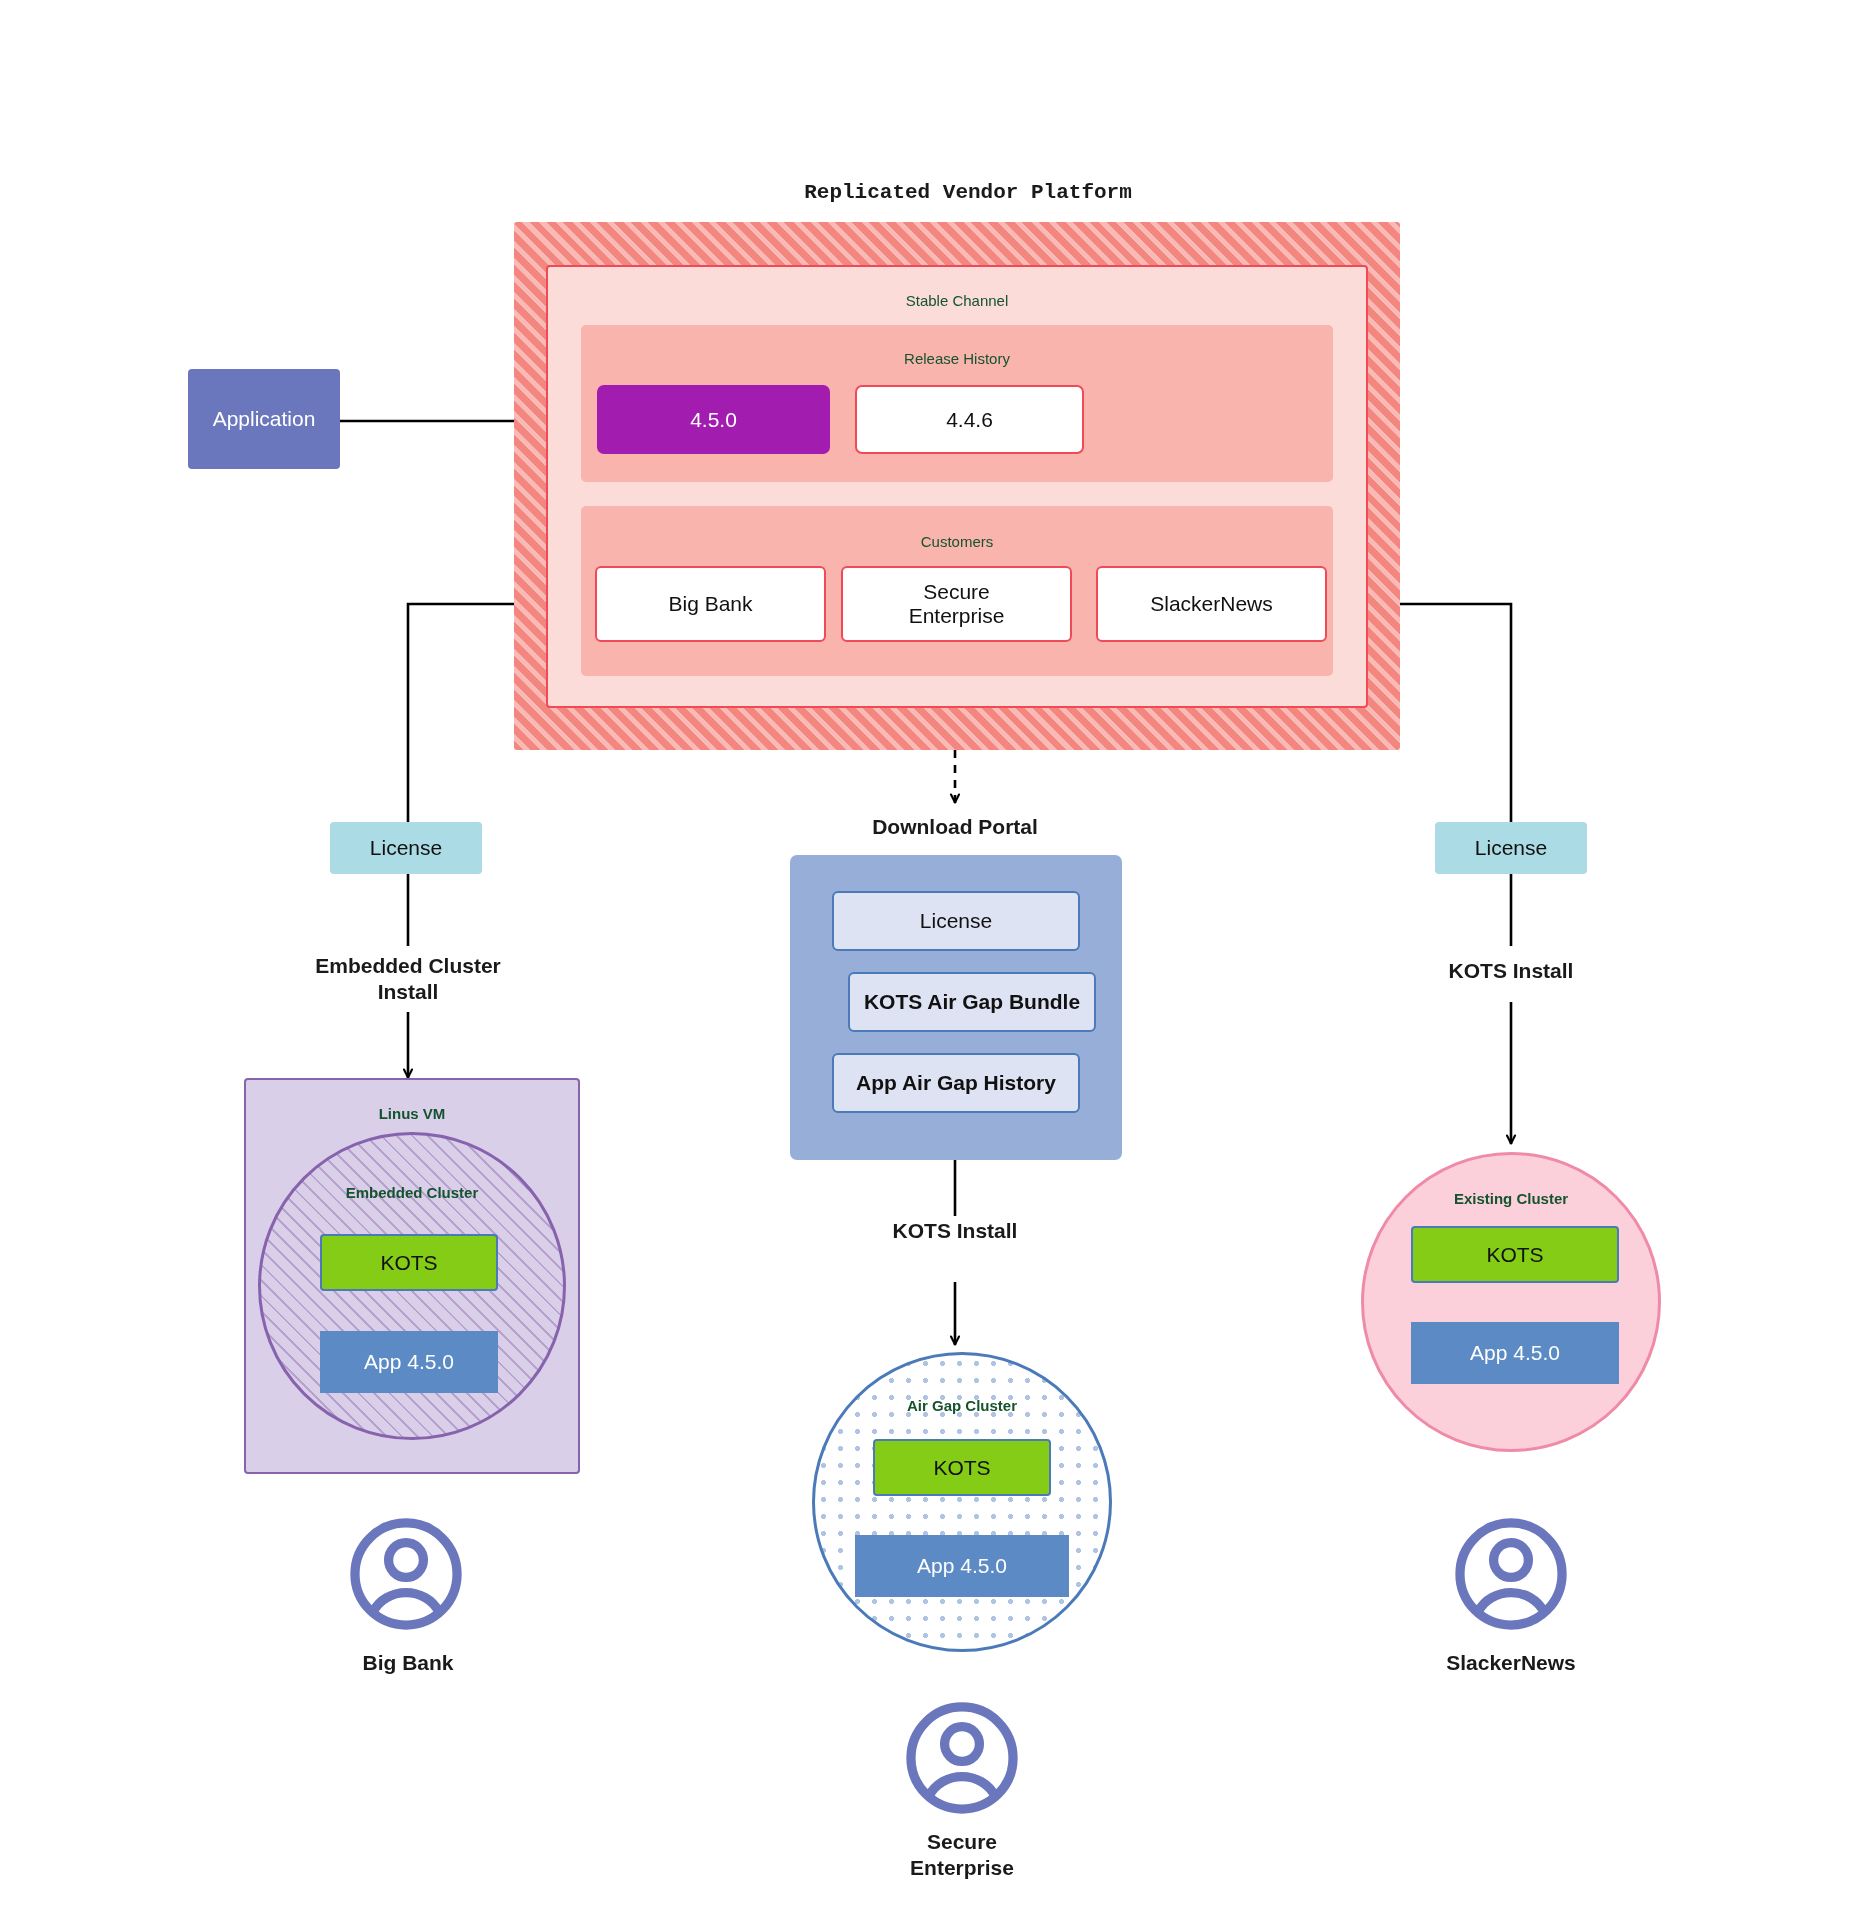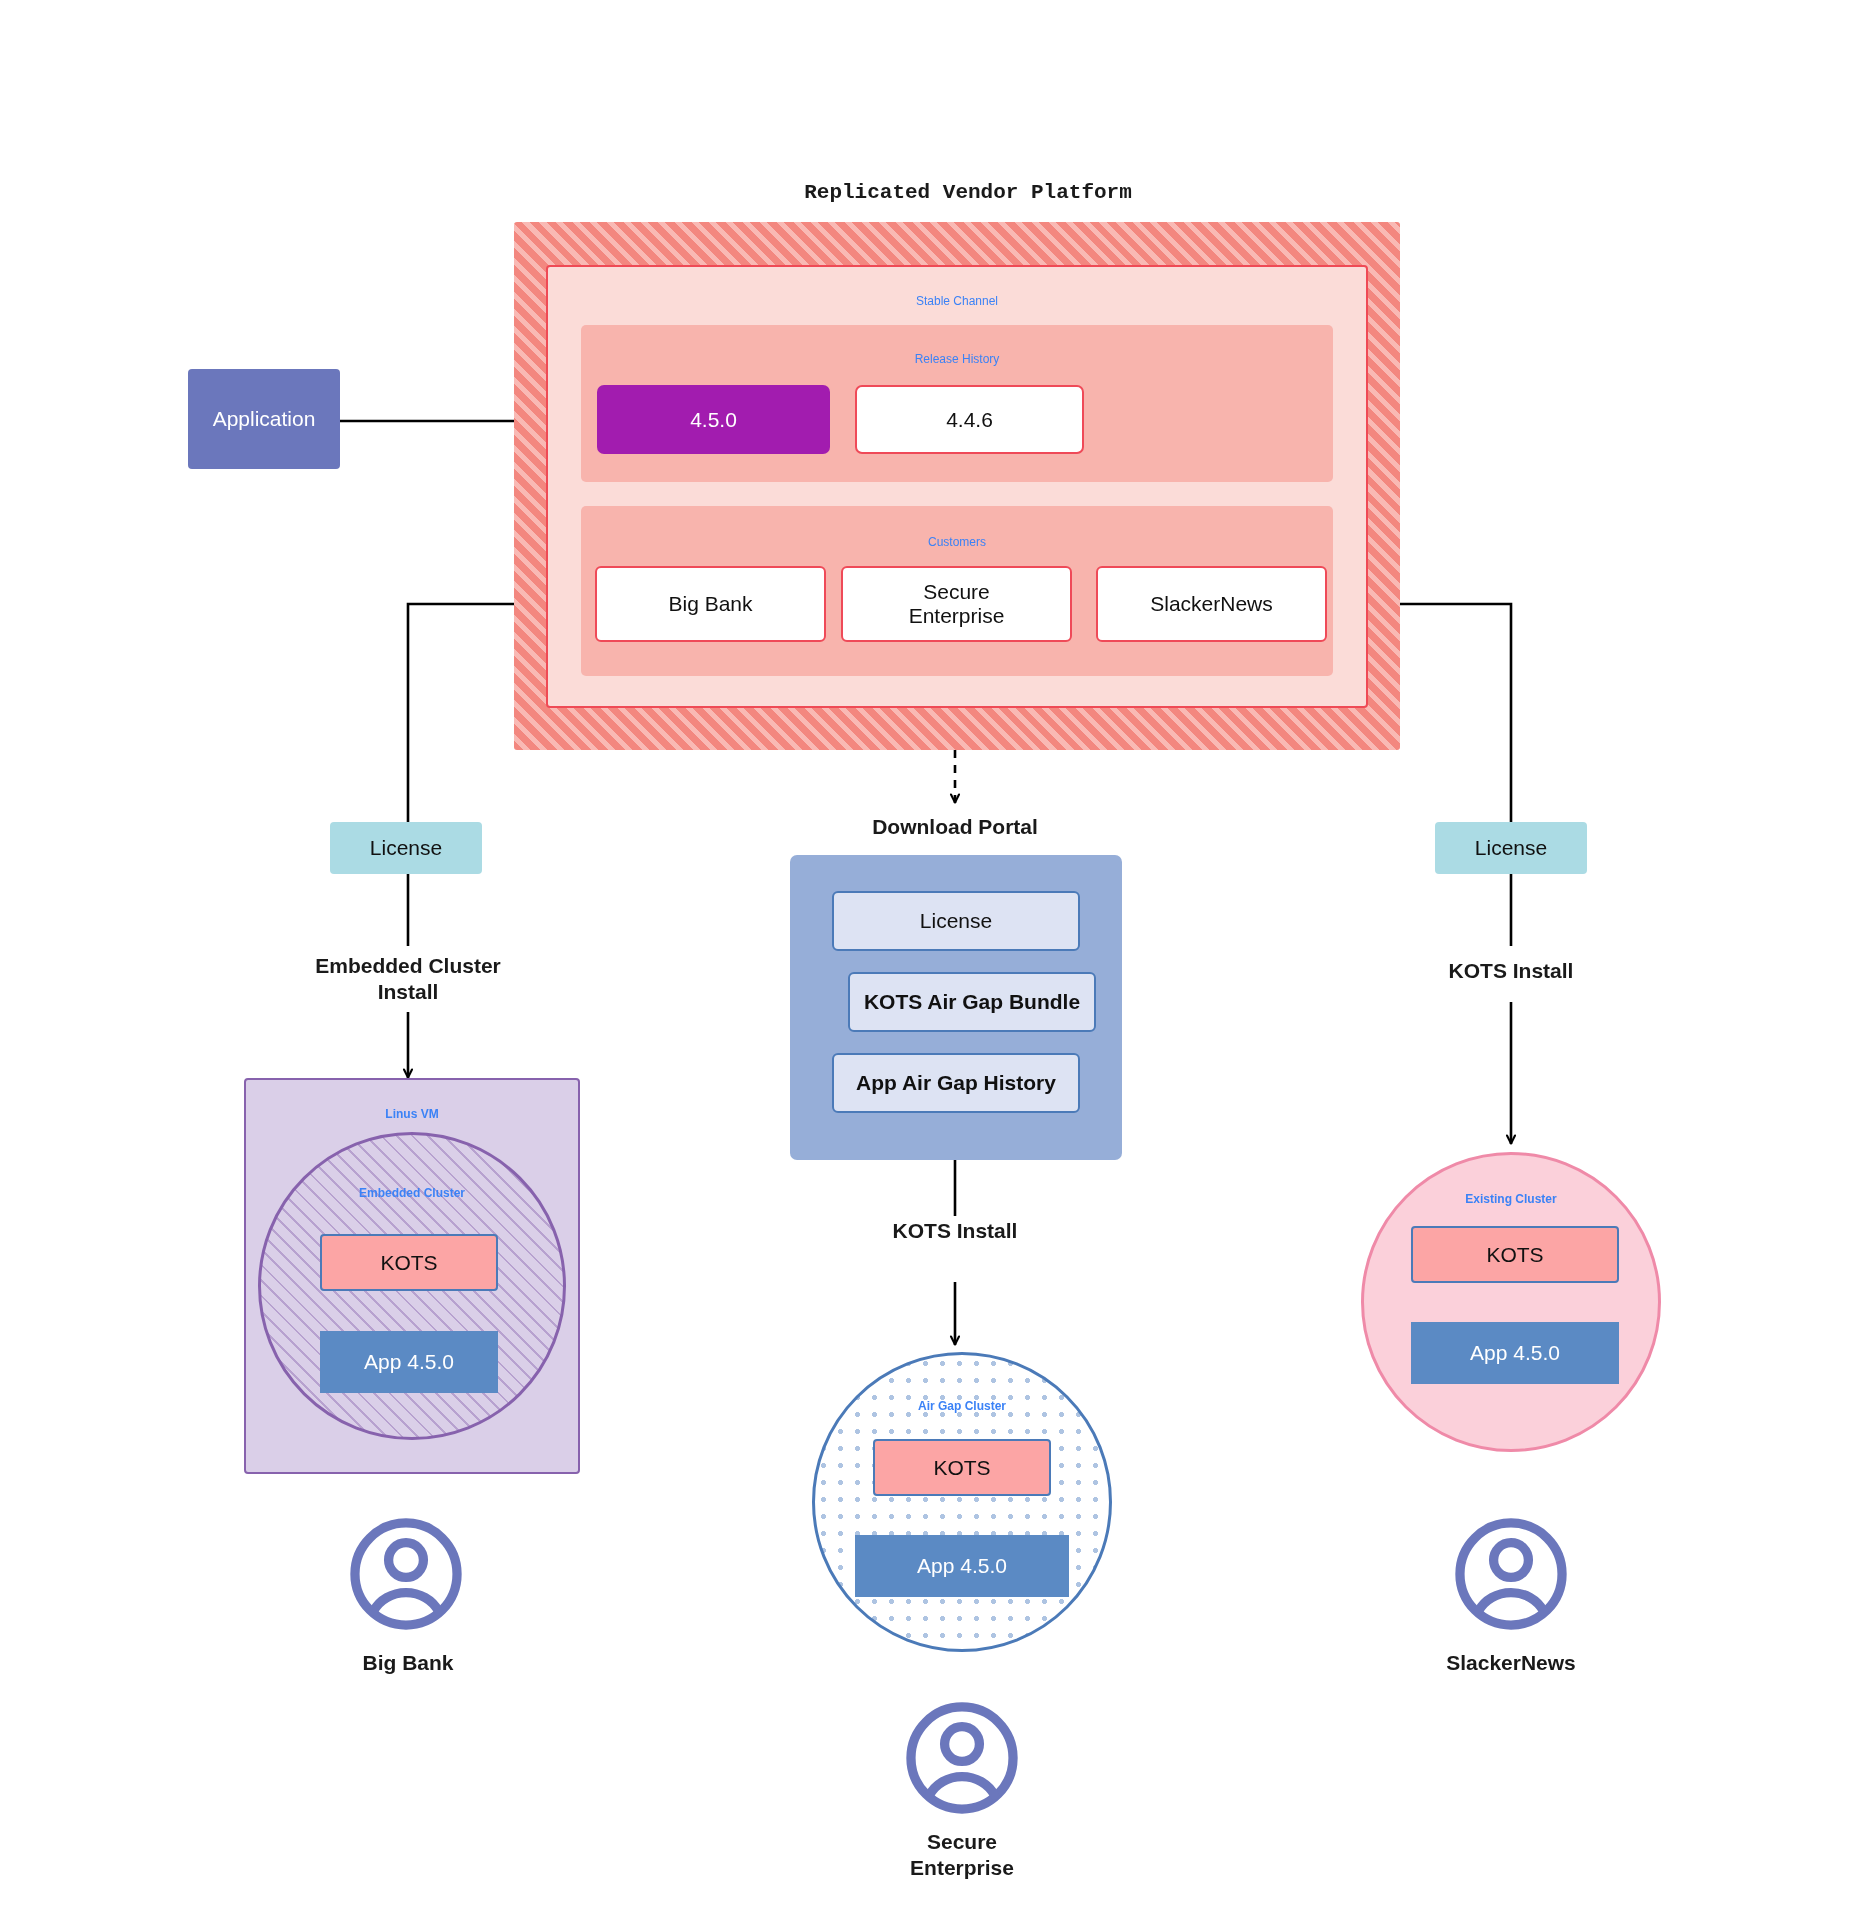--- a/index.html
+++ b/index.html
@@ -7,21 +7,21 @@
   #canvas{position:relative;width:1851px;height:1927px;overflow:hidden;background:#fff;}
 
   .abs{position:absolute;box-sizing:border-box;}
   .ctr{display:flex;align-items:center;justify-content:center;text-align:center;}
 
   
   .lbl{position:absolute;display:flex;align-items:center;justify-content:center;
        text-align:center;line-height:1.25;white-space:pre-line;}
 
   .title-main{font-size:21px;font-weight:700;color:#1a1a1a;}
-  .sect-title{font-size:12px;font-weight:400;color:#3b82f6;}
+  .sect-title{font-size:15px;font-weight:400;color:#14532d;}
   .box-txt{font-size:21px;font-weight:400;}
   .flow-lbl{font-size:21px;font-weight:700;color:#1a1a1a;}
   .cust-name{font-size:21px;font-weight:700;color:#1a1a1a;}
 
   
   #platform-outer{
     background:
       repeating-linear-gradient(45deg,
         #f3877f 0px, #f3877f 7px,
         #f9b9b4 7px, #f9b9b4 12px);
@@ -75,21 +75,21 @@
   }
 
   
   #existing-cluster{
     border-radius:50%;
     border:3px solid #ef8aa8;
     background:#fbd0da;
   }
 
   
-  .kots-box{background:#fca5a5;border:2px solid #4b7ab8;border-radius:4px;color:#111;}
+  .kots-box{background:#84cc16;border:2px solid #4b7ab8;border-radius:4px;color:#111;}
   .app-box{background:#5b8ac4;color:#ffffff;border-radius:0;}
 
   
   #wires{position:absolute;left:0;top:0;width:1851px;height:1927px;pointer-events:none;}
 
   
   .avatar{position:absolute;}
 </style>
 </head>
 <body>

